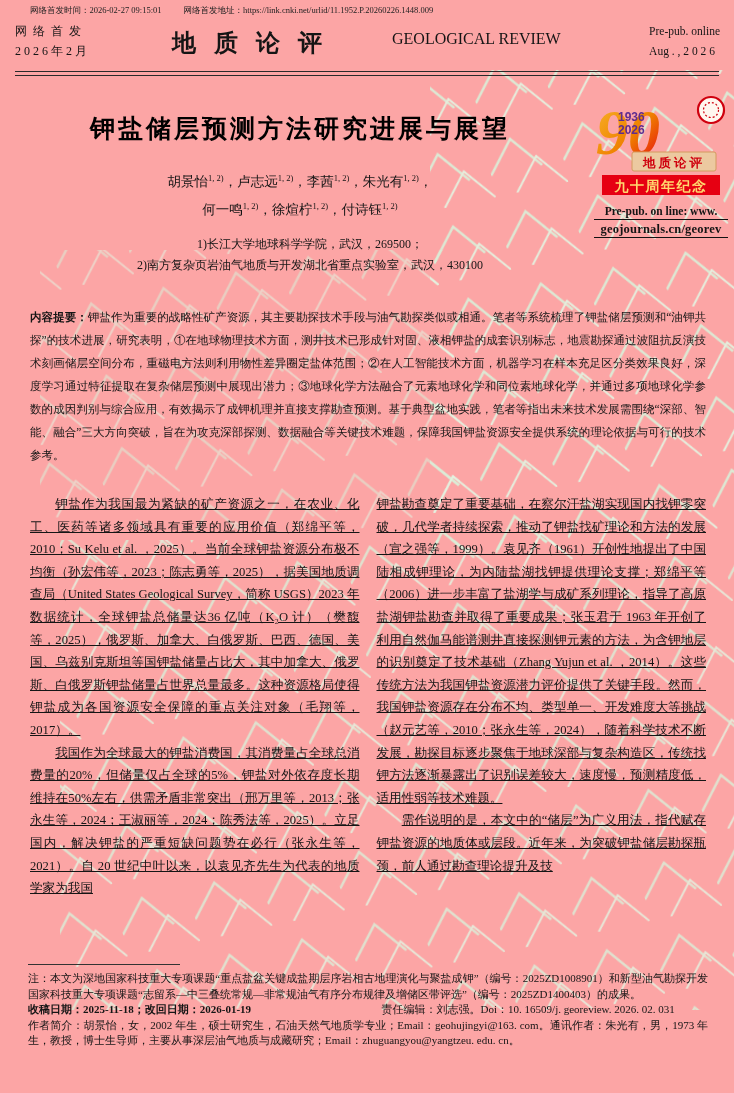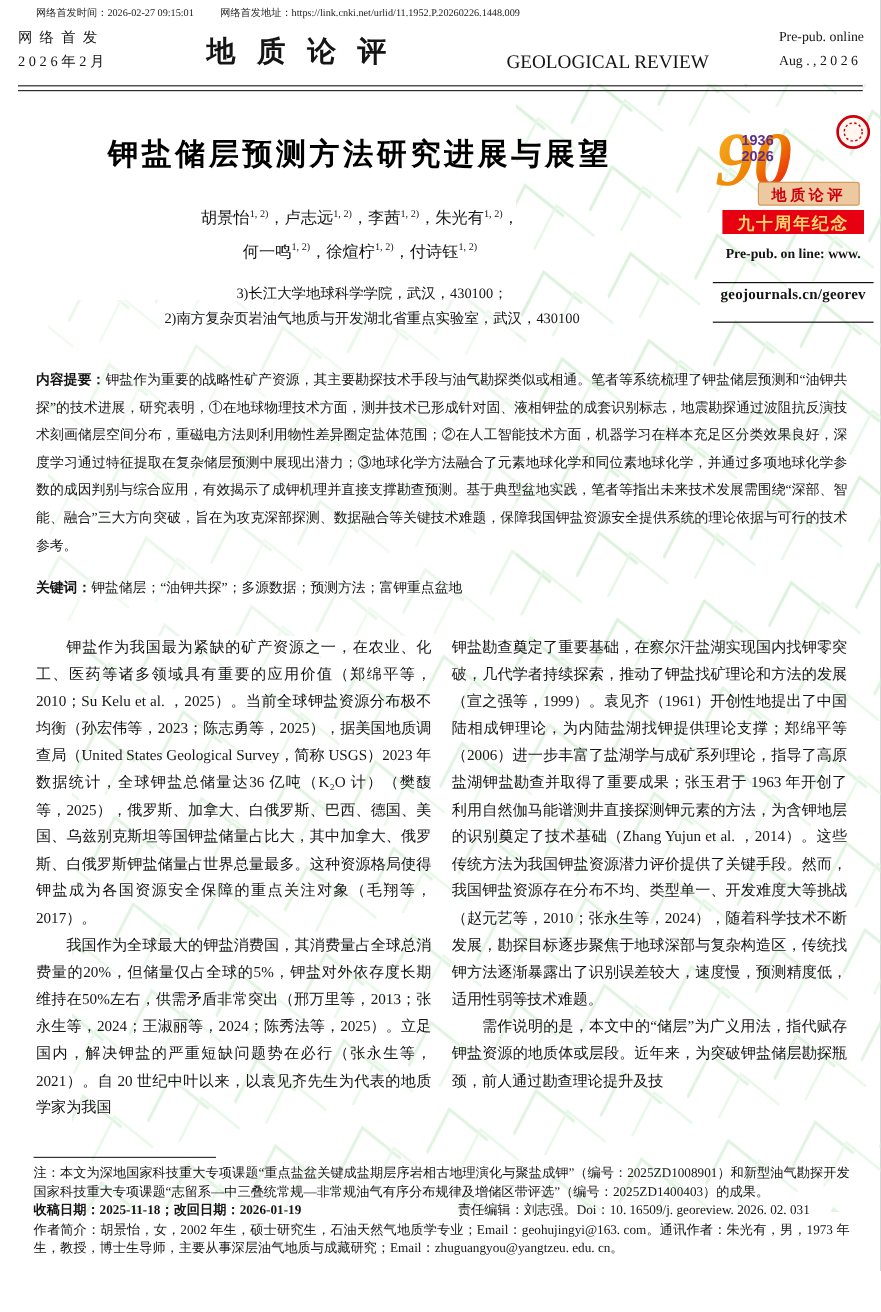--- a/index.html
+++ b/index.html
@@ -1,57 +1,57 @@
 <!DOCTYPE html>
 <html><head>
 <meta charset="utf-8">
 <style>
   html,body{margin:0;padding:0;background:#888;}
   .page{
     position:relative;width:734px;height:1093px;margin:0 auto;
-    background:#ffffff;color:#151515;overflow:hidden;
+    background:#fca5a5;color:#151515;overflow:hidden;
     font-family:"Liberation Serif","DejaVu Serif",serif;
   }
   .wm{position:absolute;left:0;top:0;z-index:0;pointer-events:none;}
   .content{position:relative;z-index:1;}
 
   
   .meta-row{display:flex;gap:22px;padding:5px 0 0 30px;font-size:8.5px;color:#222;}
   .hdr{position:relative;height:46px;margin-top:2px;}
   .hdr-left{position:absolute;left:15px;top:2px;font-size:12px;line-height:20px;white-space:pre;}
   .hdr-cn{position:absolute;left:172px;top:8px;font-size:24px;letter-spacing:6px;font-weight:700;}
-  .hdr-en{position:absolute;left:392px;top:25px;font-size:16px;font-family:"Liberation Serif",serif;margin-left:30px;}
+  .hdr-en{position:absolute;left:392px;top:11px;font-size:16px;font-family:"Liberation Serif",serif;}
   .hdr-right{position:absolute;right:14px;top:2px;font-size:11.5px;line-height:20px;text-align:left;}
   .double-rule{margin:6px 15px 0 15px;height:3px;border-top:1.4px solid #2a2a2a;border-bottom:1.4px solid #2a2a2a;}
 
   
   .title{
     width:560px;margin:36px 0 0 20px;text-align:center;
     font-family:Liberation Serif, serif;
     font-size:25px;font-weight:bold;letter-spacing:3px;color:#000;
   }
   .authors{width:540px;margin:20px 0 0 30px;text-align:center;font-size:13.5px;line-height:24px;}
   .authors sup{font-size:8.5px;}
   .affils{width:580px;margin:12px 0 0 20px;text-align:center;font-size:12px;line-height:21px;}
 
   
   .logo{position:absolute;right:6px;top:94px;width:134px;z-index:2;text-align:center;}
   .logo-url{font-weight:bold;font-size:11.5px;line-height:14px;border-bottom:1.5px solid #111;
-            font-family:"Liberation Serif",serif;padding-bottom:16px;margin-top:2px;}
+            font-family:"Liberation Serif",serif;padding-bottom:1px;margin-top:2px;}
   .logo-url2{font-weight:bold;font-size:12.5px;letter-spacing:.2px;}
 
   
   .abstract{margin:30px 28px 11px 30px;font-size:11.5px;line-height:23px;text-align:justify;}
   .abstract .lbl{font-weight:bold;font-family:"Liberation Sans","DejaVu Sans",sans-serif;}
   .abstract .txt{}
   .keywords{margin:12px 28px 0 30px;font-size:11.5px;line-height:23px;}
   .keywords .lbl{font-weight:bold;font-family:"Liberation Sans","DejaVu Sans",sans-serif;}
 
   
-  .cols{display:flex;gap:17px;margin:26px 28px 0 30px;}
+  .cols{display:flex;gap:17px;margin:26px 28px 0 30px;text-decoration:underline;}
   .col{flex:1;font-size:12.6px;line-height:22.6px;text-align:justify;}
   .para{margin:0;}
   .para.indent{text-indent:2em;}
 
   
   .footnote{position:absolute;left:28px;right:26px;top:964px;font-size:11px;line-height:15.5px;z-index:1;}
   .fn-rule{width:152px;border-top:1px solid #333;margin-bottom:6px;}
   .fn-row{display:flex;}
   .fn-row .fn-left{width:52%;font-weight:bold;}
   .fn-row .fn-right{width:48%;}
@@ -112,31 +112,28 @@
     </div>
 
     <div class="title">钾盐储层预测方法研究进展与展望</div>
 
     <div class="authors">
       <span><span>胡景怡</span><sup>1, 2)</sup><span>，</span></span><span><span>卢志远</span><sup>1, 2)</sup><span>，</span></span><span><span>李茜</span><sup>1, 2)</sup><span>，</span></span><span><span>朱光有</span><sup>1, 2)</sup><span>，</span></span><br>
       <span><span>何一鸣</span><sup>1, 2)</sup><span>，</span></span><span><span>徐煊柠</span><sup>1, 2)</sup><span>，</span></span><span><span>付诗钰</span><sup>1, 2)</sup><span></span></span>
     </div>
 
     <div class="affils">
-      <div>3)长江大学地球科学学院，武汉，430100；</div>
+      <div>1)长江大学地球科学学院，武汉，269500；</div>
       <div>2)南方复杂页岩油气地质与开发湖北省重点实验室，武汉，430100</div>
     </div>
 
     <div class="abstract">
       <span class="lbl">内容提要：</span><span class="txt">钾盐作为重要的战略性矿产资源，其主要勘探技术手段与油气勘探类似或相通。笔者等系统梳理了钾盐储层预测和“油钾共探”的技术进展，研究表明，①在地球物理技术方面，测井技术已形成针对固、液相钾盐的成套识别标志，地震勘探通过波阻抗反演技术刻画储层空间分布，重磁电方法则利用物性差异圈定盐体范围；②在人工智能技术方面，机器学习在样本充足区分类效果良好，深度学习通过特征提取在复杂储层预测中展现出潜力；③地球化学方法融合了元素地球化学和同位素地球化学，并通过多项地球化学参数的成因判别与综合应用，有效揭示了成钾机理并直接支撑勘查预测。基于典型盆地实践，笔者等指出未来技术发展需围绕“深部、智能、融合”三大方向突破，旨在为攻克深部探测、数据融合等关键技术难题，保障我国钾盐资源安全提供系统的理论依据与可行的技术参考。</span>
     </div>
 
-    <div class="keywords">
-      <span class="lbl">关键词：</span><span>钾盐储层；“油钾共探”；多源数据；预测方法；富钾重点盆地</span>
-    </div>
 
     <div class="cols">
       <div class="col">
         <p class="para indent">钾盐作为我国最为紧缺的矿产资源之一，在农业、化工、医药等诸多领域具有重要的应用价值（郑绵平等，2010；Su Kelu et al. ，2025）。当前全球钾盐资源分布极不均衡（孙宏伟等，2023；陈志勇等，2025），据美国地质调查局（United States Geological Survey，简称 USGS）2023 年数据统计，全球钾盐总储量达36 亿吨（K₂O 计）（樊馥等，2025），俄罗斯、加拿大、白俄罗斯、巴西、德国、美国、乌兹别克斯坦等国钾盐储量占比大，其中加拿大、俄罗斯、白俄罗斯钾盐储量占世界总量最多。这种资源格局使得钾盐成为各国资源安全保障的重点关注对象（毛翔等，2017）。</p>
         <p class="para indent">我国作为全球最大的钾盐消费国，其消费量占全球总消费量的20%，但储量仅占全球的5%，钾盐对外依存度长期维持在50%左右，供需矛盾非常突出（邢万里等，2013；张永生等，2024；王淑丽等，2024；陈秀法等，2025）。立足国内，解决钾盐的严重短缺问题势在必行（张永生等，2021）。自 20 世纪中叶以来，以袁见齐先生为代表的地质学家为我国</p>
       </div>
       <div class="col">
         <p class="para">钾盐勘查奠定了重要基础，在察尔汗盐湖实现国内找钾零突破，几代学者持续探索，推动了钾盐找矿理论和方法的发展（宣之强等，1999）。袁见齐（1961）开创性地提出了中国陆相成钾理论，为内陆盐湖找钾提供理论支撑；郑绵平等（2006）进一步丰富了盐湖学与成矿系列理论，指导了高原盐湖钾盐勘查并取得了重要成果；张玉君于 1963 年开创了利用自然伽马能谱测井直接探测钾元素的方法，为含钾地层的识别奠定了技术基础（Zhang Yujun et al. ，2014）。这些传统方法为我国钾盐资源潜力评价提供了关键手段。然而，我国钾盐资源存在分布不均、类型单一、开发难度大等挑战（赵元艺等，2010；张永生等，2024），随着科学技术不断发展，勘探目标逐步聚焦于地球深部与复杂构造区，传统找钾方法逐渐暴露出了识别误差较大，速度慢，预测精度低，适用性弱等技术难题。</p>
         <p class="para indent">需作说明的是，本文中的“储层”为广义用法，指代赋存钾盐资源的地质体或层段。近年来，为突破钾盐储层勘探瓶颈，前人通过勘查理论提升及技</p>
       </div>

